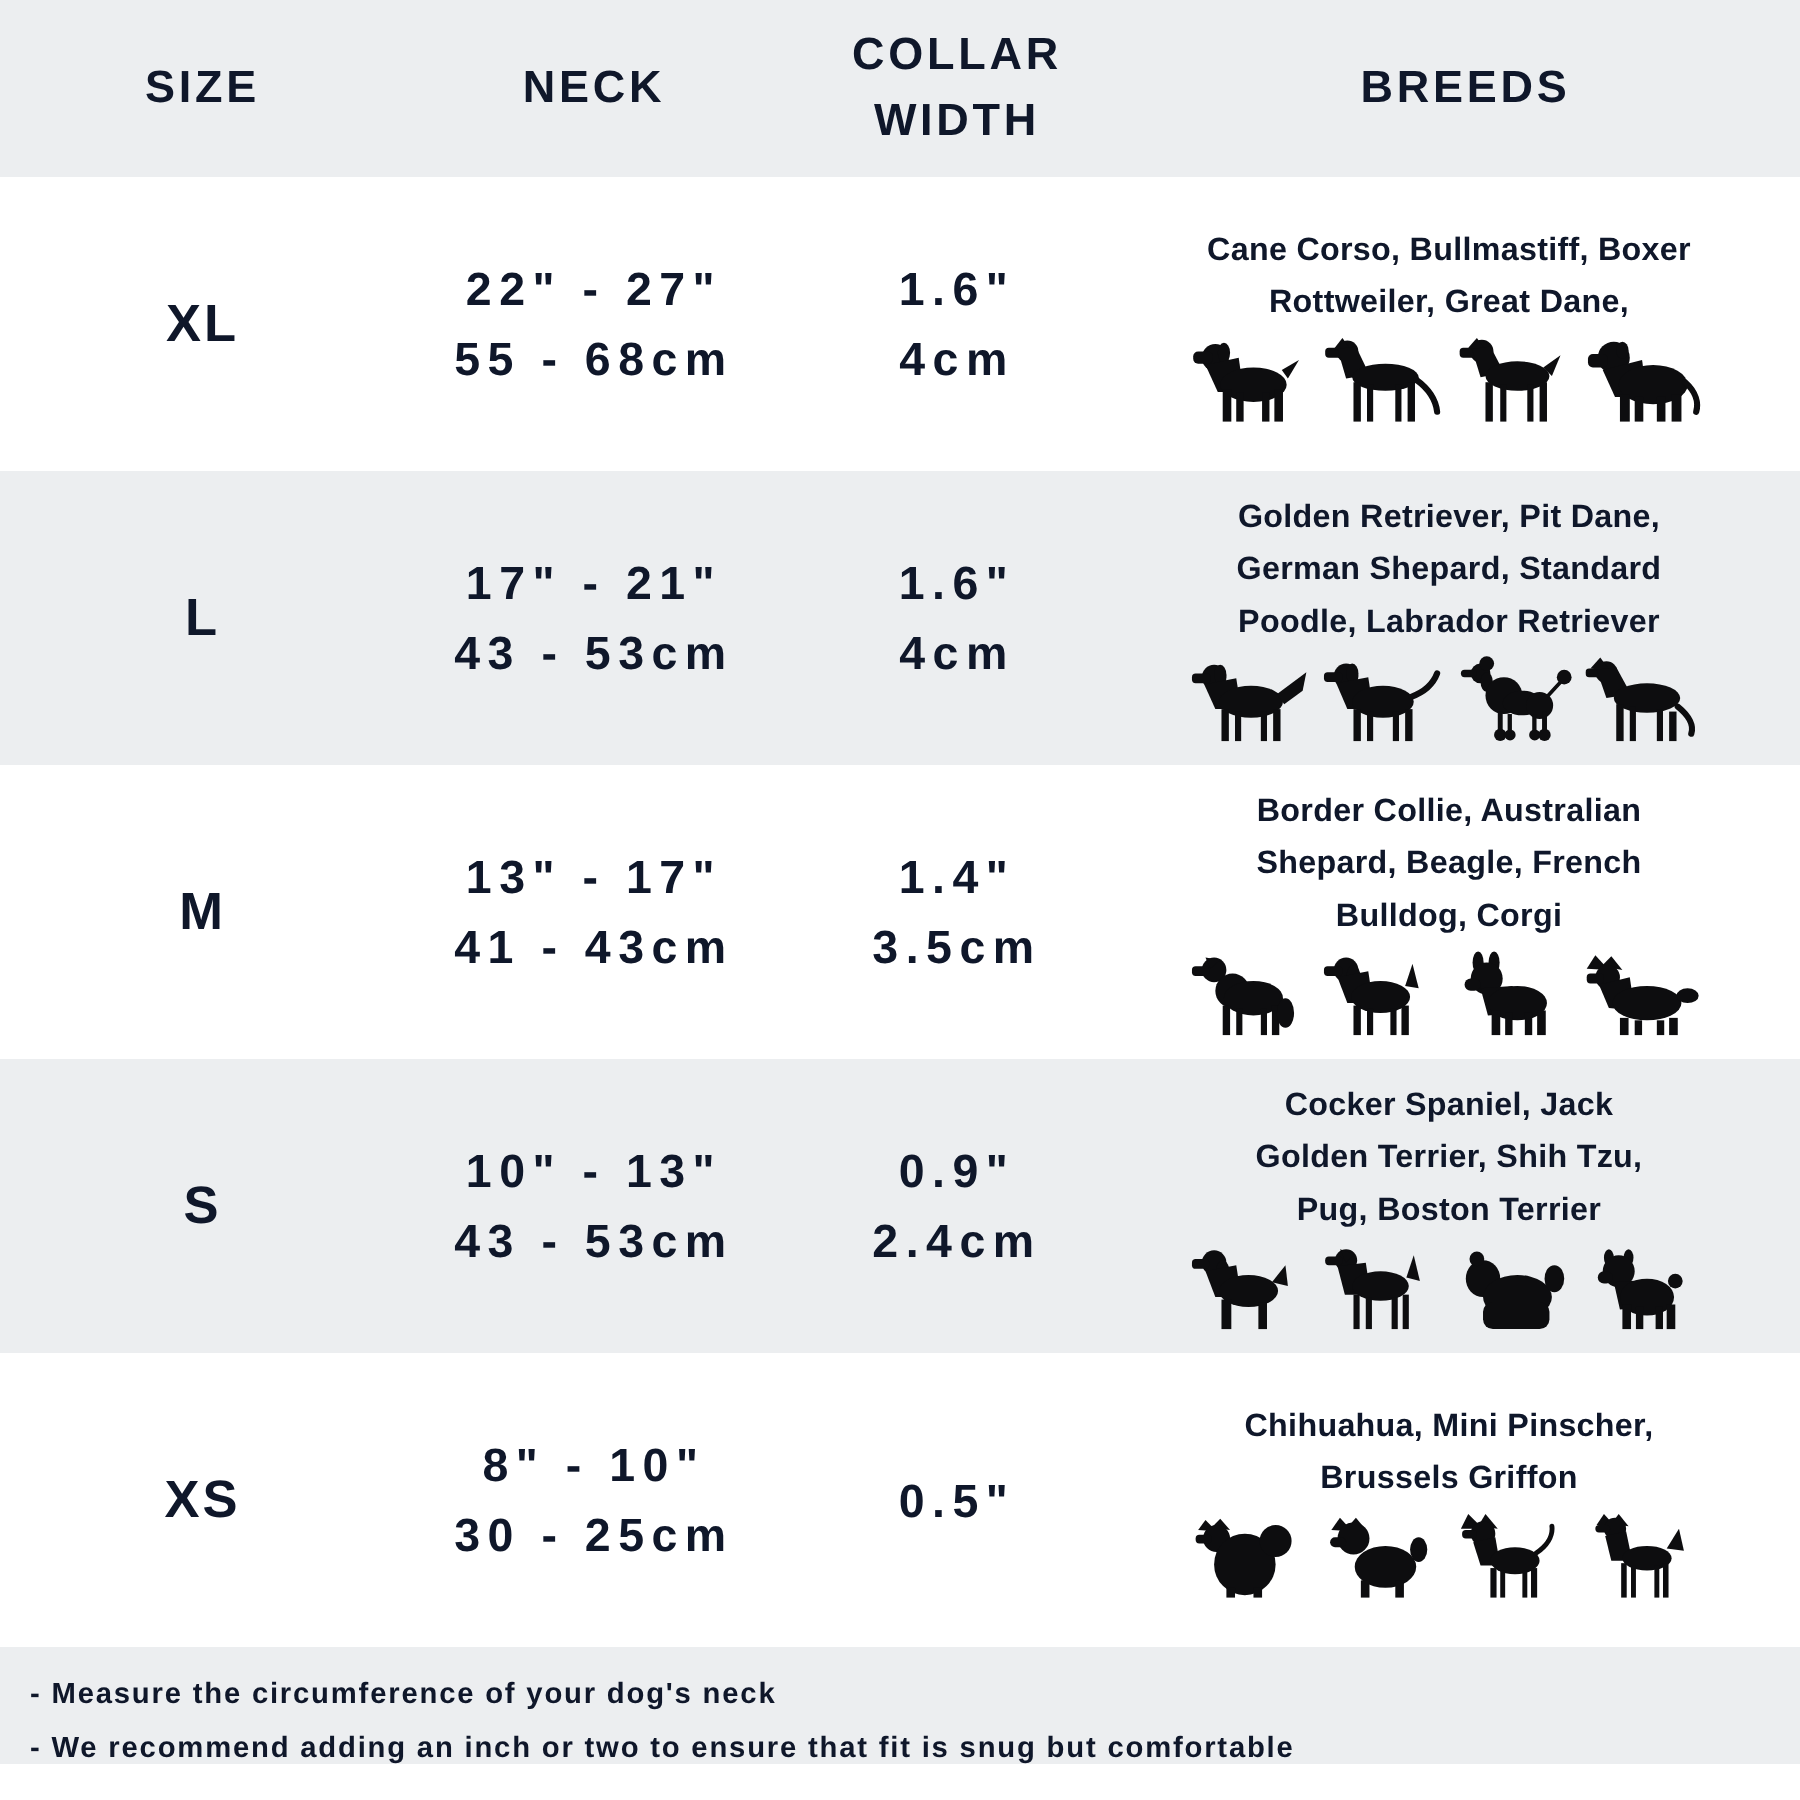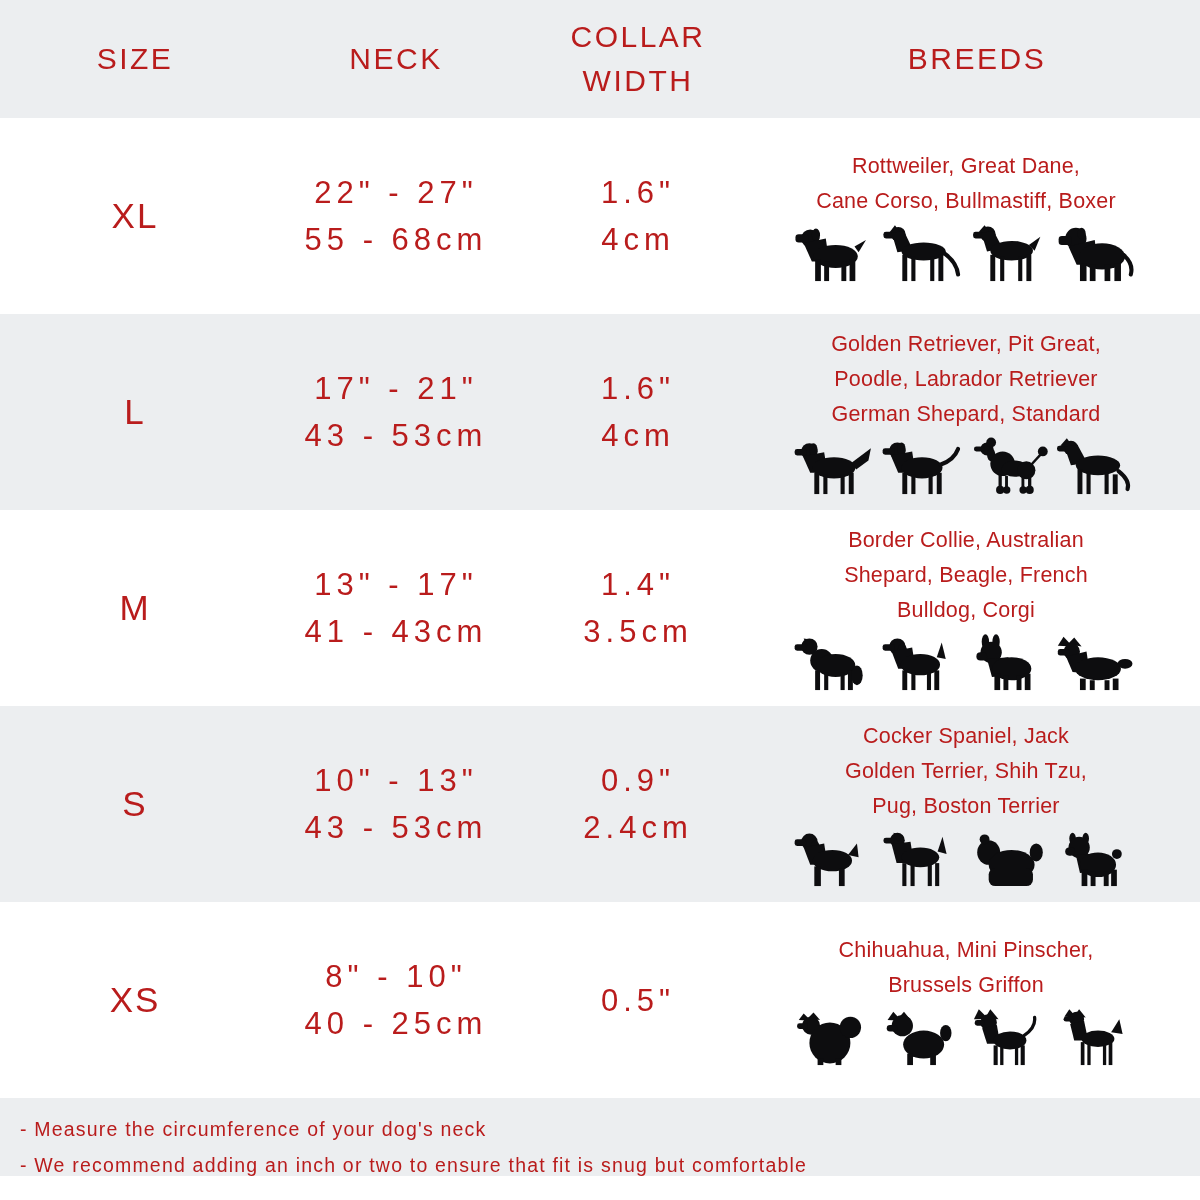--- a/index.html
+++ b/index.html
@@ -1,16 +1,16 @@
 <!DOCTYPE html>
 <html><head>
 <meta charset="utf-8">
 <style>
   html,body{margin:0;padding:0;}
-  .page{width:1200px;height:1176px;background:#ffffff;font-family:"Liberation Sans",sans-serif;font-weight:400;color:#b91c1c;overflow:hidden;}
+  .page{width:1200px;height:1176px;background:#ffffff;font-family:"Liberation Sans",sans-serif;font-weight:700;color:#0f172a;overflow:hidden;}
   .grid-row{display:grid;grid-template-columns:270px 252px 232px 446px;align-items:center;}
   .thead{height:118px;background:#ECEEF0;}
   .th{text-align:center;font-size:30px;letter-spacing:2.5px;line-height:44px;}
   .th.collar{padding:0 36px;}
   .row{height:196px;}
   .row.alt{background:#ECEEF0;}
   .cell-size{font-size:35px;letter-spacing:2px;text-align:center;}
   .cell-num{font-size:31px;letter-spacing:5px;line-height:47px;text-align:center;white-space:nowrap;}
   .cell-breeds{display:flex;flex-direction:column;align-items:center;justify-content:center;height:100%;padding-right:22px;}
   .breeds-text{font-size:21.5px;line-height:35px;text-align:center;letter-spacing:0.2px;white-space:nowrap;}
@@ -36,22 +36,22 @@
     <div class="cell-num">
       <div>22" - 27"</div>
       <div>55 - 68cm</div>
     </div>
     <div class="cell-num">
       <div>1.6"</div>
       <div>4cm</div>
     </div>
     <div class="cell-breeds">
       <div class="breeds-text">
+        <div>Cane Corso, Bullmastiff, Boxer</div>
         <div>Rottweiler, Great Dane,</div>
-        <div>Cane Corso, Bullmastiff, Boxer</div>
       </div>
       <div class="dogs">
           <svg viewBox="0 0 100 70" class="dog-svg">
             <circle cx="21" cy="16" r="11" fill="#0d0d0f"></circle>
             <rect x="3" y="11" width="16" height="10" rx="4" fill="#0d0d0f"></rect>
             <ellipse cx="28" cy="12" rx="5" ry="8" fill="#0d0d0f"></ellipse>
             <polygon points="13,22 40,16 44,44 23,44" fill="#0d0d0f"></polygon>
             <ellipse cx="52" cy="38" rx="27" ry="14" fill="#0d0d0f"></ellipse>
             <rect x="27" y="42" width="7" height="26" rx="0" fill="#0d0d0f"></rect>
             <rect x="38" y="44" width="6" height="24" rx="0" fill="#0d0d0f"></rect>
@@ -104,23 +104,23 @@
     <div class="cell-num">
       <div>17" - 21"</div>
       <div>43 - 53cm</div>
     </div>
     <div class="cell-num">
       <div>1.6"</div>
       <div>4cm</div>
     </div>
     <div class="cell-breeds">
       <div class="breeds-text">
-        <div>Golden Retriever, Pit Great,</div>
+        <div>Golden Retriever, Pit Dane,</div>
+        <div>German Shepard, Standard</div>
         <div>Poodle, Labrador Retriever</div>
-        <div>German Shepard, Standard</div>
       </div>
       <div class="dogs">
           <svg viewBox="0 0 100 70" class="dog-svg">
             <circle cx="20" cy="16" r="10" fill="#0d0d0f"></circle>
             <rect x="2" y="13" width="15" height="8" rx="3" fill="#0d0d0f"></rect>
             <ellipse cx="25" cy="14" rx="5" ry="8" fill="#0d0d0f"></ellipse>
             <polygon points="12,22 38,17 42,42 21,42" fill="#0d0d0f"></polygon>
             <ellipse cx="50" cy="36" rx="26" ry="13" fill="#0d0d0f"></ellipse>
             <rect x="26" y="42" width="6" height="26" rx="0" fill="#0d0d0f"></rect>
             <rect x="37" y="44" width="5" height="24" rx="0" fill="#0d0d0f"></rect>
@@ -305,21 +305,21 @@
             <circle cx="73" cy="29" r="6" fill="#0d0d0f"></circle>
           </svg>
         </div>
     </div>
   </div>
 
   <div class="grid-row row">
     <div class="cell-size">XS</div>
     <div class="cell-num">
       <div>8" - 10"</div>
-      <div>40 - 25cm</div>
+      <div>30 - 25cm</div>
     </div>
     <div class="cell-num">
       <div>0.5"</div>
     </div>
     <div class="cell-breeds">
       <div class="breeds-text">
         <div>Chihuahua, Mini Pinscher,</div>
         <div>Brussels Griffon</div>
       </div>
       <div class="dogs">

